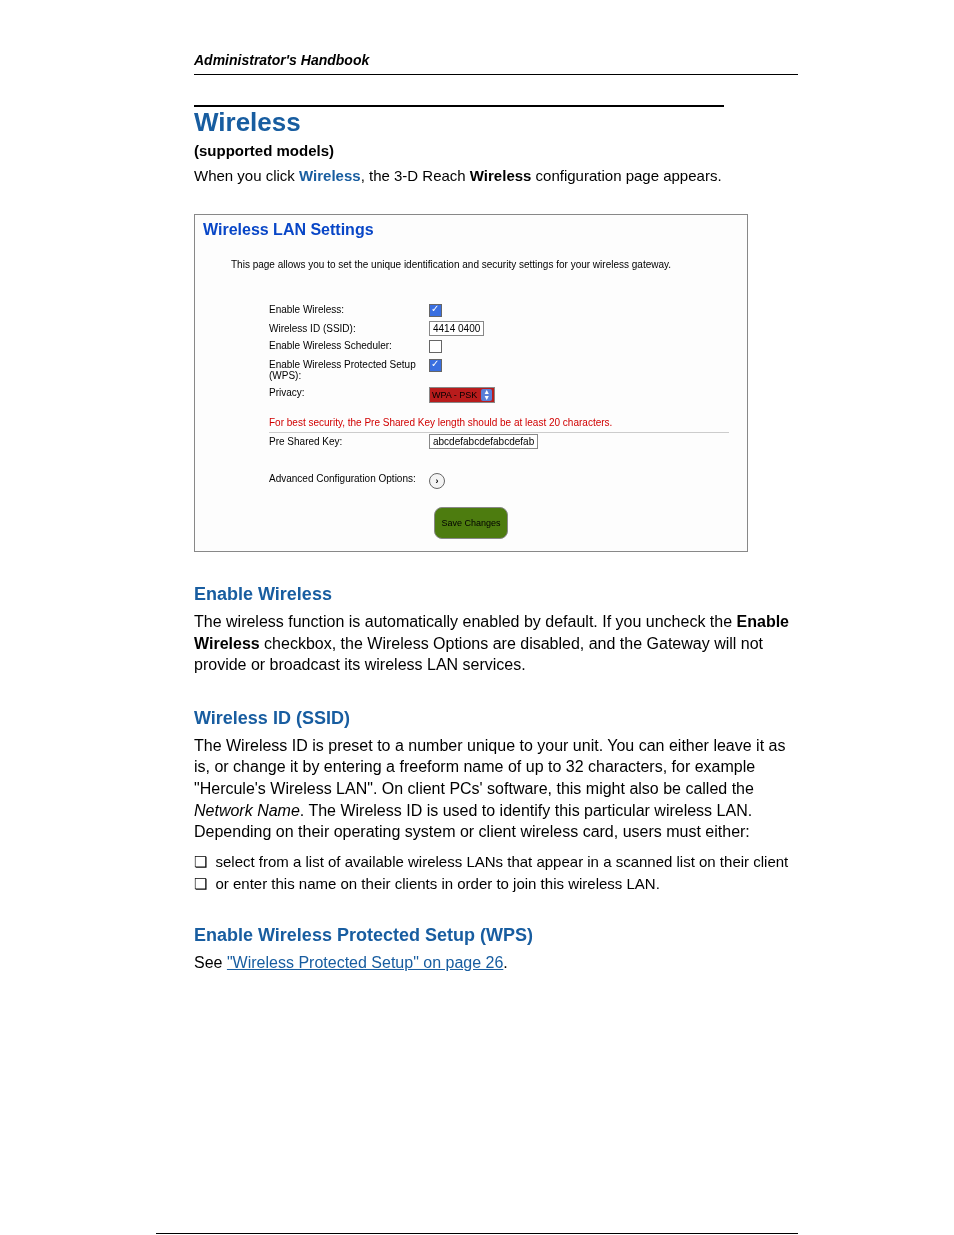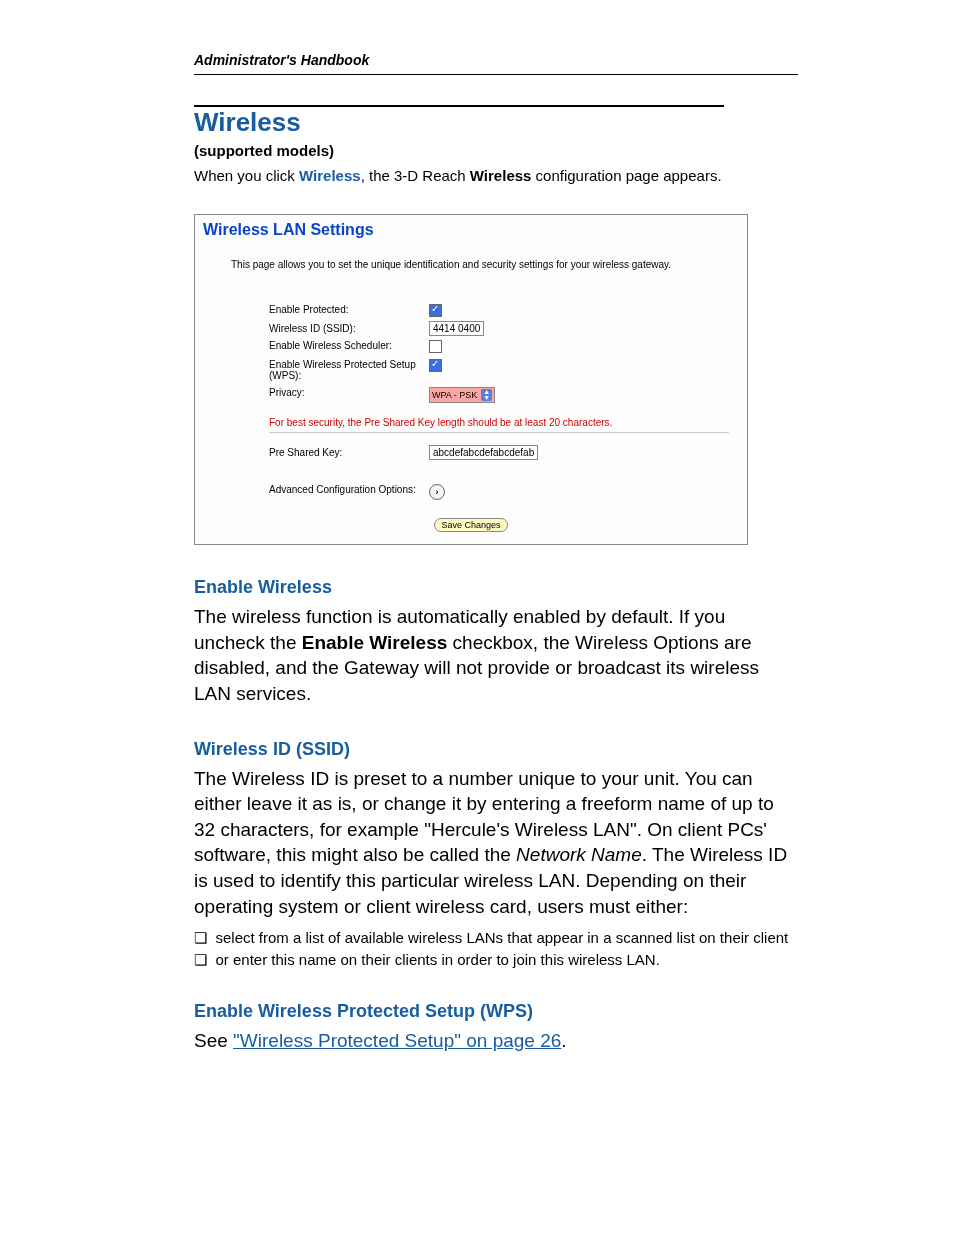--- a/index.html
+++ b/index.html
@@ -121,21 +121,21 @@
     font-size: 10px;
     padding: 1px 3px;
     width: 190px;
     background: #fff;
     font-family: Verdana, Arial, sans-serif;
   }
   .selectbox {
     border: 1px solid #888;
     font-size: 9px;
     padding: 0 2px;
-    background: #fca5a5;
+    background: #b91c1c;
     display: inline-flex;
     align-items: center;
     height: 14px;
     font-family: Verdana, Arial, sans-serif;
   }
   .select-arrows {
     background: #5a7fd8;
     color: #fff;
     font-size: 7px;
     line-height: 6px;
@@ -162,34 +162,34 @@
     font-size: 9px;
     background: #f4f4f4;
     font-weight: bold;
   }
   .savebtn {
     display: block;
     margin: 18px auto 2px auto;
     font-size: 9px;
     border: 1px solid #888;
     border-radius: 8px;
-    background: #fef9c3;
-    padding: 1px 6px;
+    background: #4d7c0f;
+    padding: 10px 6px;
     font-family: Verdana, Arial, sans-serif;
   }
   
   h2.subhead {
     color: #185da0;
     font-size: 18px;
     font-weight: bold;
     margin: 32px 0 6px 38px;
   }
   .bodytext {
     margin: 0 0 0 38px;
-    font-size: 19px;
+    font-size: 16px;
     line-height: 1.35;
   }
   ul.checklist {
     list-style: none;
     margin: 10px 0 0 38px;
     padding: 0;
   }
   ul.checklist li {
     margin-bottom: 4px;
     font-size: 15px;
@@ -228,21 +228,21 @@
     <span>When you click </span><span class="wlink">Wireless</span><span>, the 3-D Reach </span><b>Wireless</b><span> configuration page appears.</span>
   </div>
 
   <div class="panel">
     <div class="panel-title">Wireless LAN Settings</div>
     <div class="panel-desc">This page allows you to set the unique identification and security settings for your wireless gateway.</div>
 
     <div class="fields">
 
       <div class="frow">
-        <div class="flabel">Enable Protected:</div>
+        <div class="flabel">Enable Wireless:</div>
         <div class="fval"><span class="chk checked"></span></div>
       </div>
 
       <div class="frow">
         <div class="flabel">Wireless ID (SSID):</div>
         <div class="fval"><span class="txtinput">4414 0400</span></div>
       </div>
 
       <div class="frow">
         <div class="flabel">Enable Wireless Scheduler:</div>
@@ -263,21 +263,21 @@
                 <span>▲</span>
                 <span>▼</span>
               </span>
           </span>
         </div>
       </div>
 
 
       <div class="warntext">For best security, the Pre Shared Key length should be at least 20 characters.</div>
 
-      <div class="frow" style="border-top:1px solid #ccc; padding-top:14px;">
+      <div class="frow" style="border-top:1px solid #ccc; padding-top:3px;">
         <div class="flabel">Pre Shared Key:</div>
         <div class="fval"><span class="txtinput" style="width:290px;">abcdefabcdefabcdefab</span></div>
       </div>
 
       <div class="frow" style="margin-top:26px;">
         <div class="flabel">Advanced Configuration Options:</div>
         <div class="fval"><span class="arrow-circle">›</span></div>
       </div>
 
     </div>

